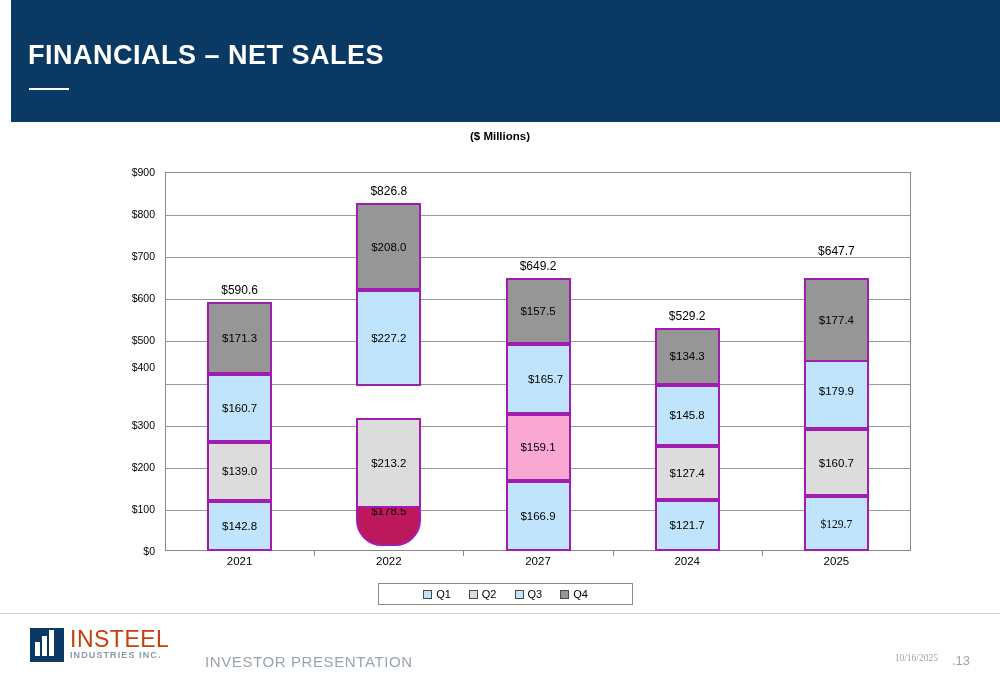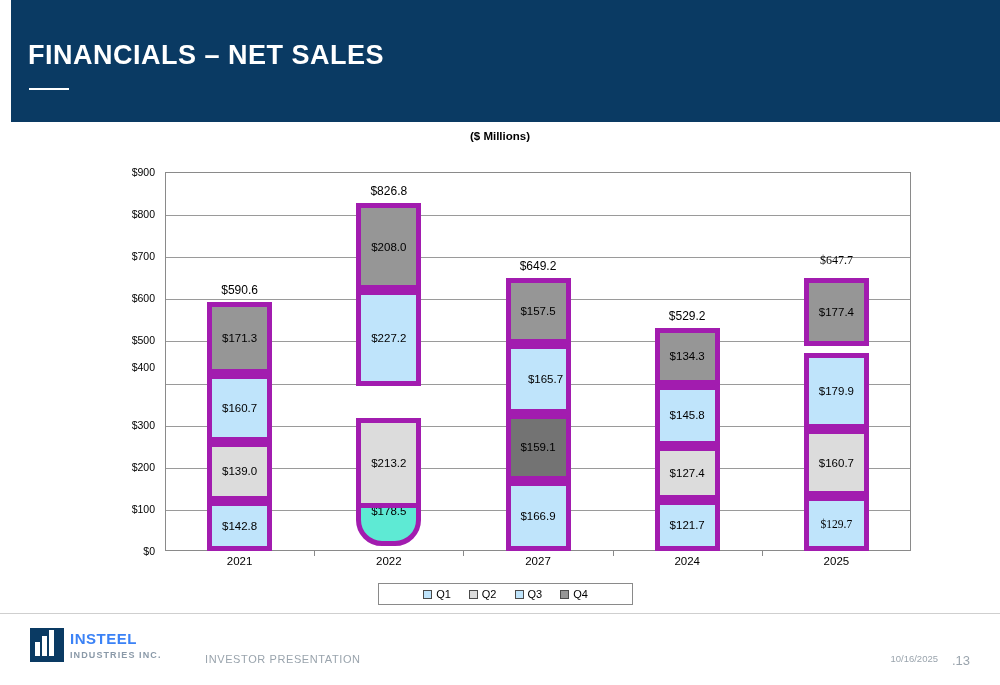--- a/index.html
+++ b/index.html
@@ -84,21 +84,21 @@
   }
   .bar {
     position: absolute;
     box-sizing: border-box;
   }
   .seg {
     position: absolute;
     left: 0;
     width: 100%;
     box-sizing: border-box;
-    border: 5px solid #a21caf;
+    border: 2px solid #a21caf;
     display: flex;
     align-items: center;
     justify-content: center;
     font-size: 11.5px;
     color: #000;
   }
   .bar-total {
     position: absolute;
     text-align: center;
     font-size: 12px;
@@ -162,45 +162,46 @@
     position: relative;
     overflow: hidden;
   }
   .logo-mark span {
     position: absolute;
     background: #ffffff;
     bottom: 6px;
     width: 5px;
   }
   .logo-text-main {
-    font-size: 15px;
-    font-weight: bold;
-    color: #3b82f6;
+    font-size: 23px;
+    font-weight: normal;
+    color: #c2410c;
     letter-spacing: 0.5px;
     line-height: 22px;
   }
   .logo-text-sub {
     font-size: 9px;
     font-weight: bold;
     color: #8a99a8;
     letter-spacing: 1.1px;
     line-height: 11px;
   }
   .footer-label {
     position: absolute;
     left: 205px; top: 653px;
-    font-size: 11px;
+    font-size: 15px;
     color: #9aa4ad;
     letter-spacing: 0.6px;
   }
   .footer-date {
     position: absolute;
     right: 62px; top: 653px;
     font-size: 9.5px;
     color: #9aa4ad;
+    font-family: Liberation Serif, serif;
   }
   .footer-page {
     position: absolute;
     right: 30px; top: 653px;
     font-size: 13px;
     color: #9aa4ad;
   }
 </style>
 </head>
 <body>
@@ -246,39 +247,39 @@
         </div>
         <div class="seg" style="top: 202.428px; height: 67.6726px; background: rgb(191, 228, 251);">
           <span>$160.7</span>
         </div>
         <div class="seg" style="top: 130.292px; height: 72.1363px; background: rgb(150, 150, 150);">
           <span>$171.3</span>
         </div>
       </div>
       <div class="bar-total" style="left: 199.6px; width: 80px; top: 283.292px;">$590.6</div>
       <div class="bar" style="left: 356.3px; top: 172px; width: 65px; height: 379px;">
-        <div class="seg" style="top: 303.832px; height: 70px; background: #5eead4; border-radius: 26px;">
+        <div class="seg" style="top: 303.832px; height: 70px; background: #be185d; border-radius: 26px;">
           <span>$178.5</span>
         </div>
         <div class="seg" style="top: 214.051px; height: 89.7809px; background: rgb(220, 220, 220); margin-top: 32px;">
           <span>$213.2</span>
         </div>
         <div class="seg" style="top: 118.374px; height: 95.6764px; background: rgb(191, 228, 251);">
           <span>$227.2</span>
         </div>
         <div class="seg" style="top: 30.7832px; height: 87.5911px; background: rgb(150, 150, 150);">
           <span>$208.0</span>
         </div>
       </div>
       <div class="bar-total" style="left: 348.8px; width: 80px; top: 183.783px;">$826.8</div>
       <div class="bar" style="left: 505.5px; top: 172px; width: 65px; height: 379px;">
         <div class="seg" style="top: 308.717px; height: 70.2834px; background: rgb(191, 228, 251);">
           <span>$166.9</span>
         </div>
-        <div class="seg" style="top: 241.718px; height: 66.9988px; background: #737373;">
+        <div class="seg" style="top: 241.718px; height: 66.9988px; background: #f9a8d4;">
           <span>$159.1</span>
         </div>
         <div class="seg" style="top: 171.94px; height: 69.7781px; background: rgb(191, 228, 251); padding-left: 15px;">
           <span>$165.7</span>
         </div>
         <div class="seg" style="top: 105.615px; height: 66.325px; background: rgb(150, 150, 150);">
           <span>$157.5</span>
         </div>
       </div>
       <div class="bar-total" style="left: 498px; width: 80px; top: 258.615px;">$649.2</div>
@@ -300,25 +301,25 @@
       <div class="bar" style="left: 803.9px; top: 172px; width: 65px; height: 379px;">
         <div class="seg" style="top: 324.382px; height: 54.6181px; background: rgb(191, 228, 251); font-family: Liberation Serif, serif;">
           <span>$129.7</span>
         </div>
         <div class="seg" style="top: 256.709px; height: 67.6726px; background: rgb(220, 220, 220);">
           <span>$160.7</span>
         </div>
         <div class="seg" style="top: 180.951px; height: 75.7579px; background: rgb(191, 228, 251);">
           <span>$179.9</span>
         </div>
-        <div class="seg" style="top: 106.246px; height: 68px; background: rgb(150, 150, 150);">
+        <div class="seg" style="top: 106.246px; height: 84px; background: rgb(150, 150, 150);">
           <span>$177.4</span>
         </div>
       </div>
-      <div class="bar-total" style="left: 796.4px; width: 80px; top: 253px; font-family: Liberation Serif, serif;">$647.7</div>
+      <div class="bar-total" style="left: 796.4px; width: 80px; top: 244px;">$647.7</div>
     </div>
   <div id="xtick-container">
       <div class="xtick" style="left: 199.6px; width: 80px;">2021</div>
       <div class="xtick" style="left: 348.8px; width: 80px;">2022</div>
       <div class="xtick-mark" style="left: 314.2px;"></div>
       <div class="xtick" style="left: 498px; width: 80px;">2027</div>
       <div class="xtick-mark" style="left: 463.4px;"></div>
       <div class="xtick" style="left: 647.2px; width: 80px;">2024</div>
       <div class="xtick-mark" style="left: 612.6px;"></div>
       <div class="xtick" style="left: 796.4px; width: 80px;">2025</div>

